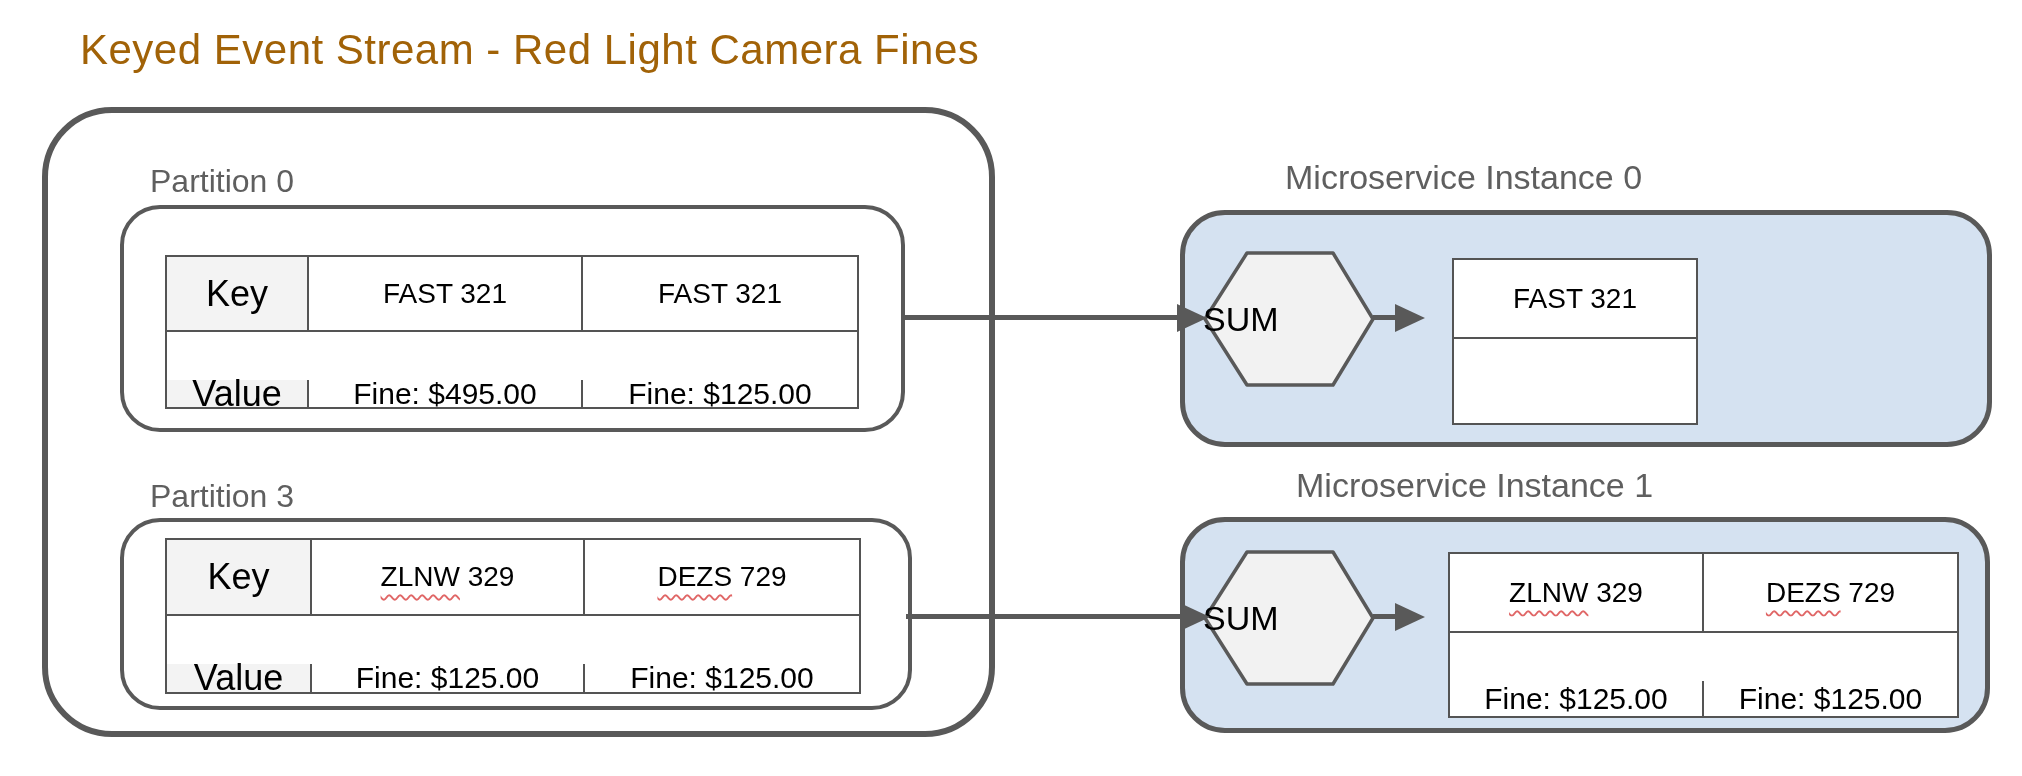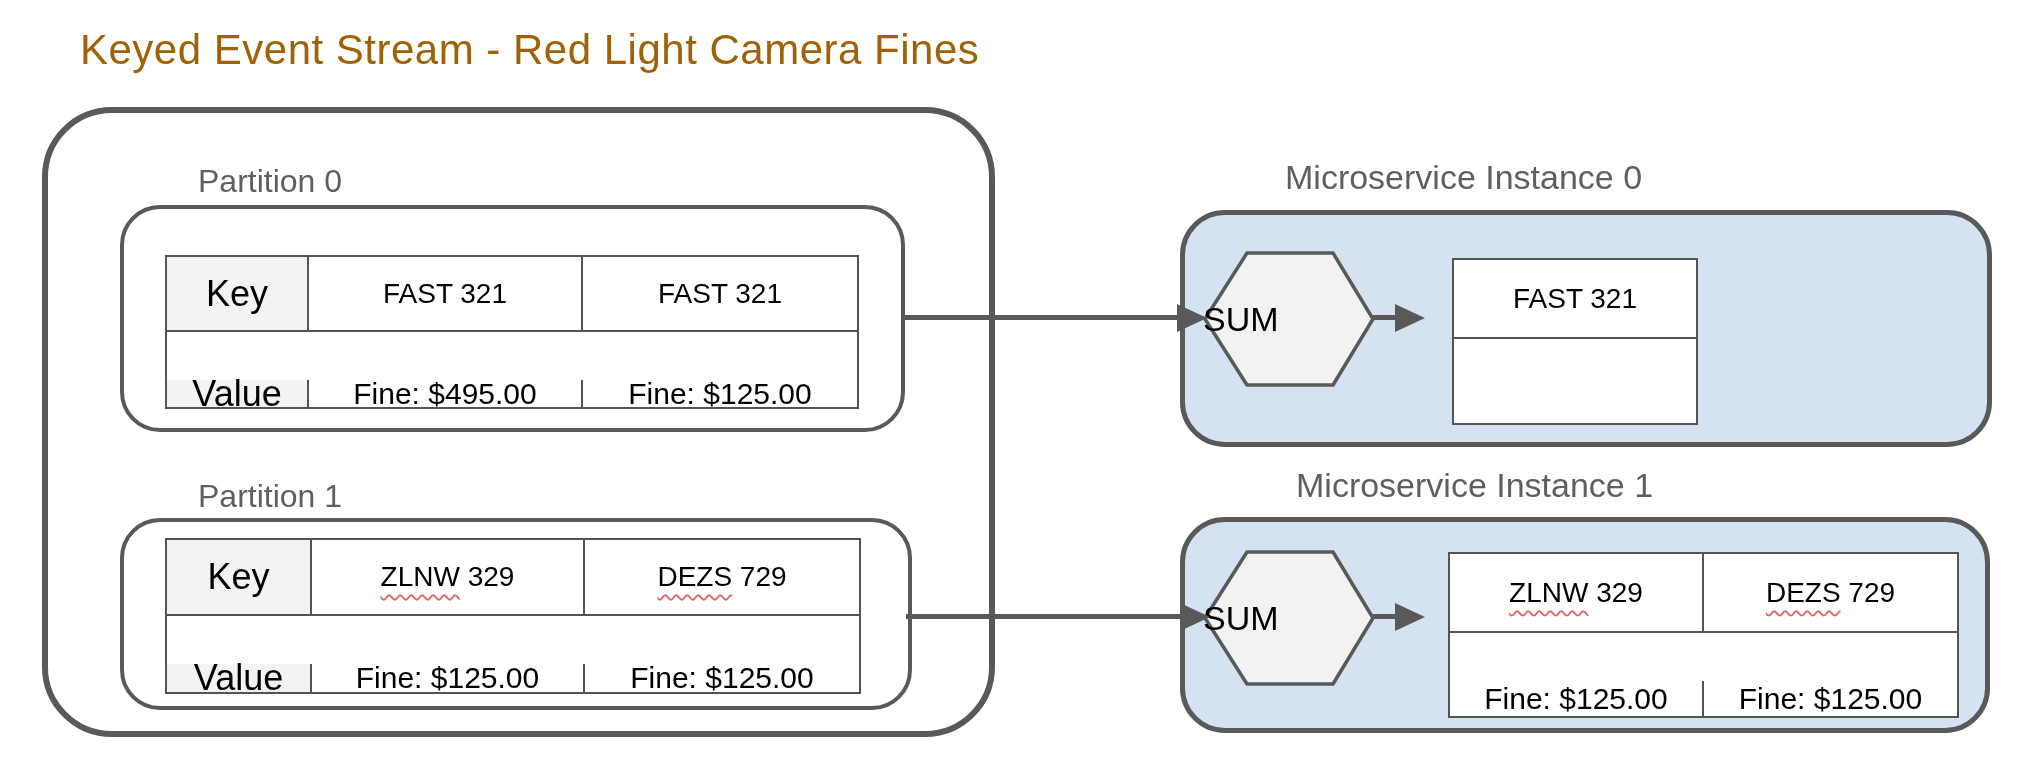--- a/index.html
+++ b/index.html
@@ -10,21 +10,21 @@
     position: absolute; left: 80px; top: 26px;
     font-size: 42px; color: #a16207; letter-spacing: 0.5px; white-space: pre;
   }
 
   .stream-box {
     position: absolute; left: 42px; top: 107px; width: 953px; height: 630px;
     border: 6px solid #595959; border-radius: 70px; background: transparent;
   }
 
   .group-label { position: absolute; color: #5f5f5f; white-space: pre; }
-  .partition-label { font-size: 32px; margin-left: 48px; }
+  .partition-label { font-size: 32px; }
   .instance-label { font-size: 34px; }
 
   .partition-box {
     position: absolute; border: 4px solid #595959; border-radius: 40px; background: #ffffff;
   }
   .p0 { left: 120px; top: 205px; width: 785px; height: 227px; }
   .p1 { left: 120px; top: 518px; width: 792px; height: 192px; }
 
   .etable {
     position: absolute; display: grid; background: #ffffff;
@@ -96,21 +96,21 @@
   <div class="partition-box p0"></div>
   <div class="etable t-p0">
     <div class="cell hdr">Key</div>
     <div class="cell keytext">FAST 321</div>
     <div class="cell keytext last-col">FAST 321</div>
     <div class="cell hdr last-row">Value</div>
     <div class="cell finetext last-row">Fine: $495.00</div>
     <div class="cell finetext last-row last-col">Fine: $125.00</div>
   </div>
 
-  <div class="group-label partition-label" style="left:150px; top:478px;">Partition 1</div>
+  <div class="group-label partition-label" style="left:150px; top:478px;">Partition 3</div>
   <div class="partition-box p1"></div>
   <div class="etable t-p1">
     <div class="cell hdr">Key</div>
     <div class="cell keytext"><span class="misspelled">ZLNW</span><span> 329</span></div>
     <div class="cell keytext last-col"><span class="misspelled">DEZS</span><span> 729</span></div>
     <div class="cell hdr last-row">Value</div>
     <div class="cell finetext last-row">Fine: $125.00</div>
     <div class="cell finetext last-row last-col">Fine: $125.00</div>
   </div>
 

